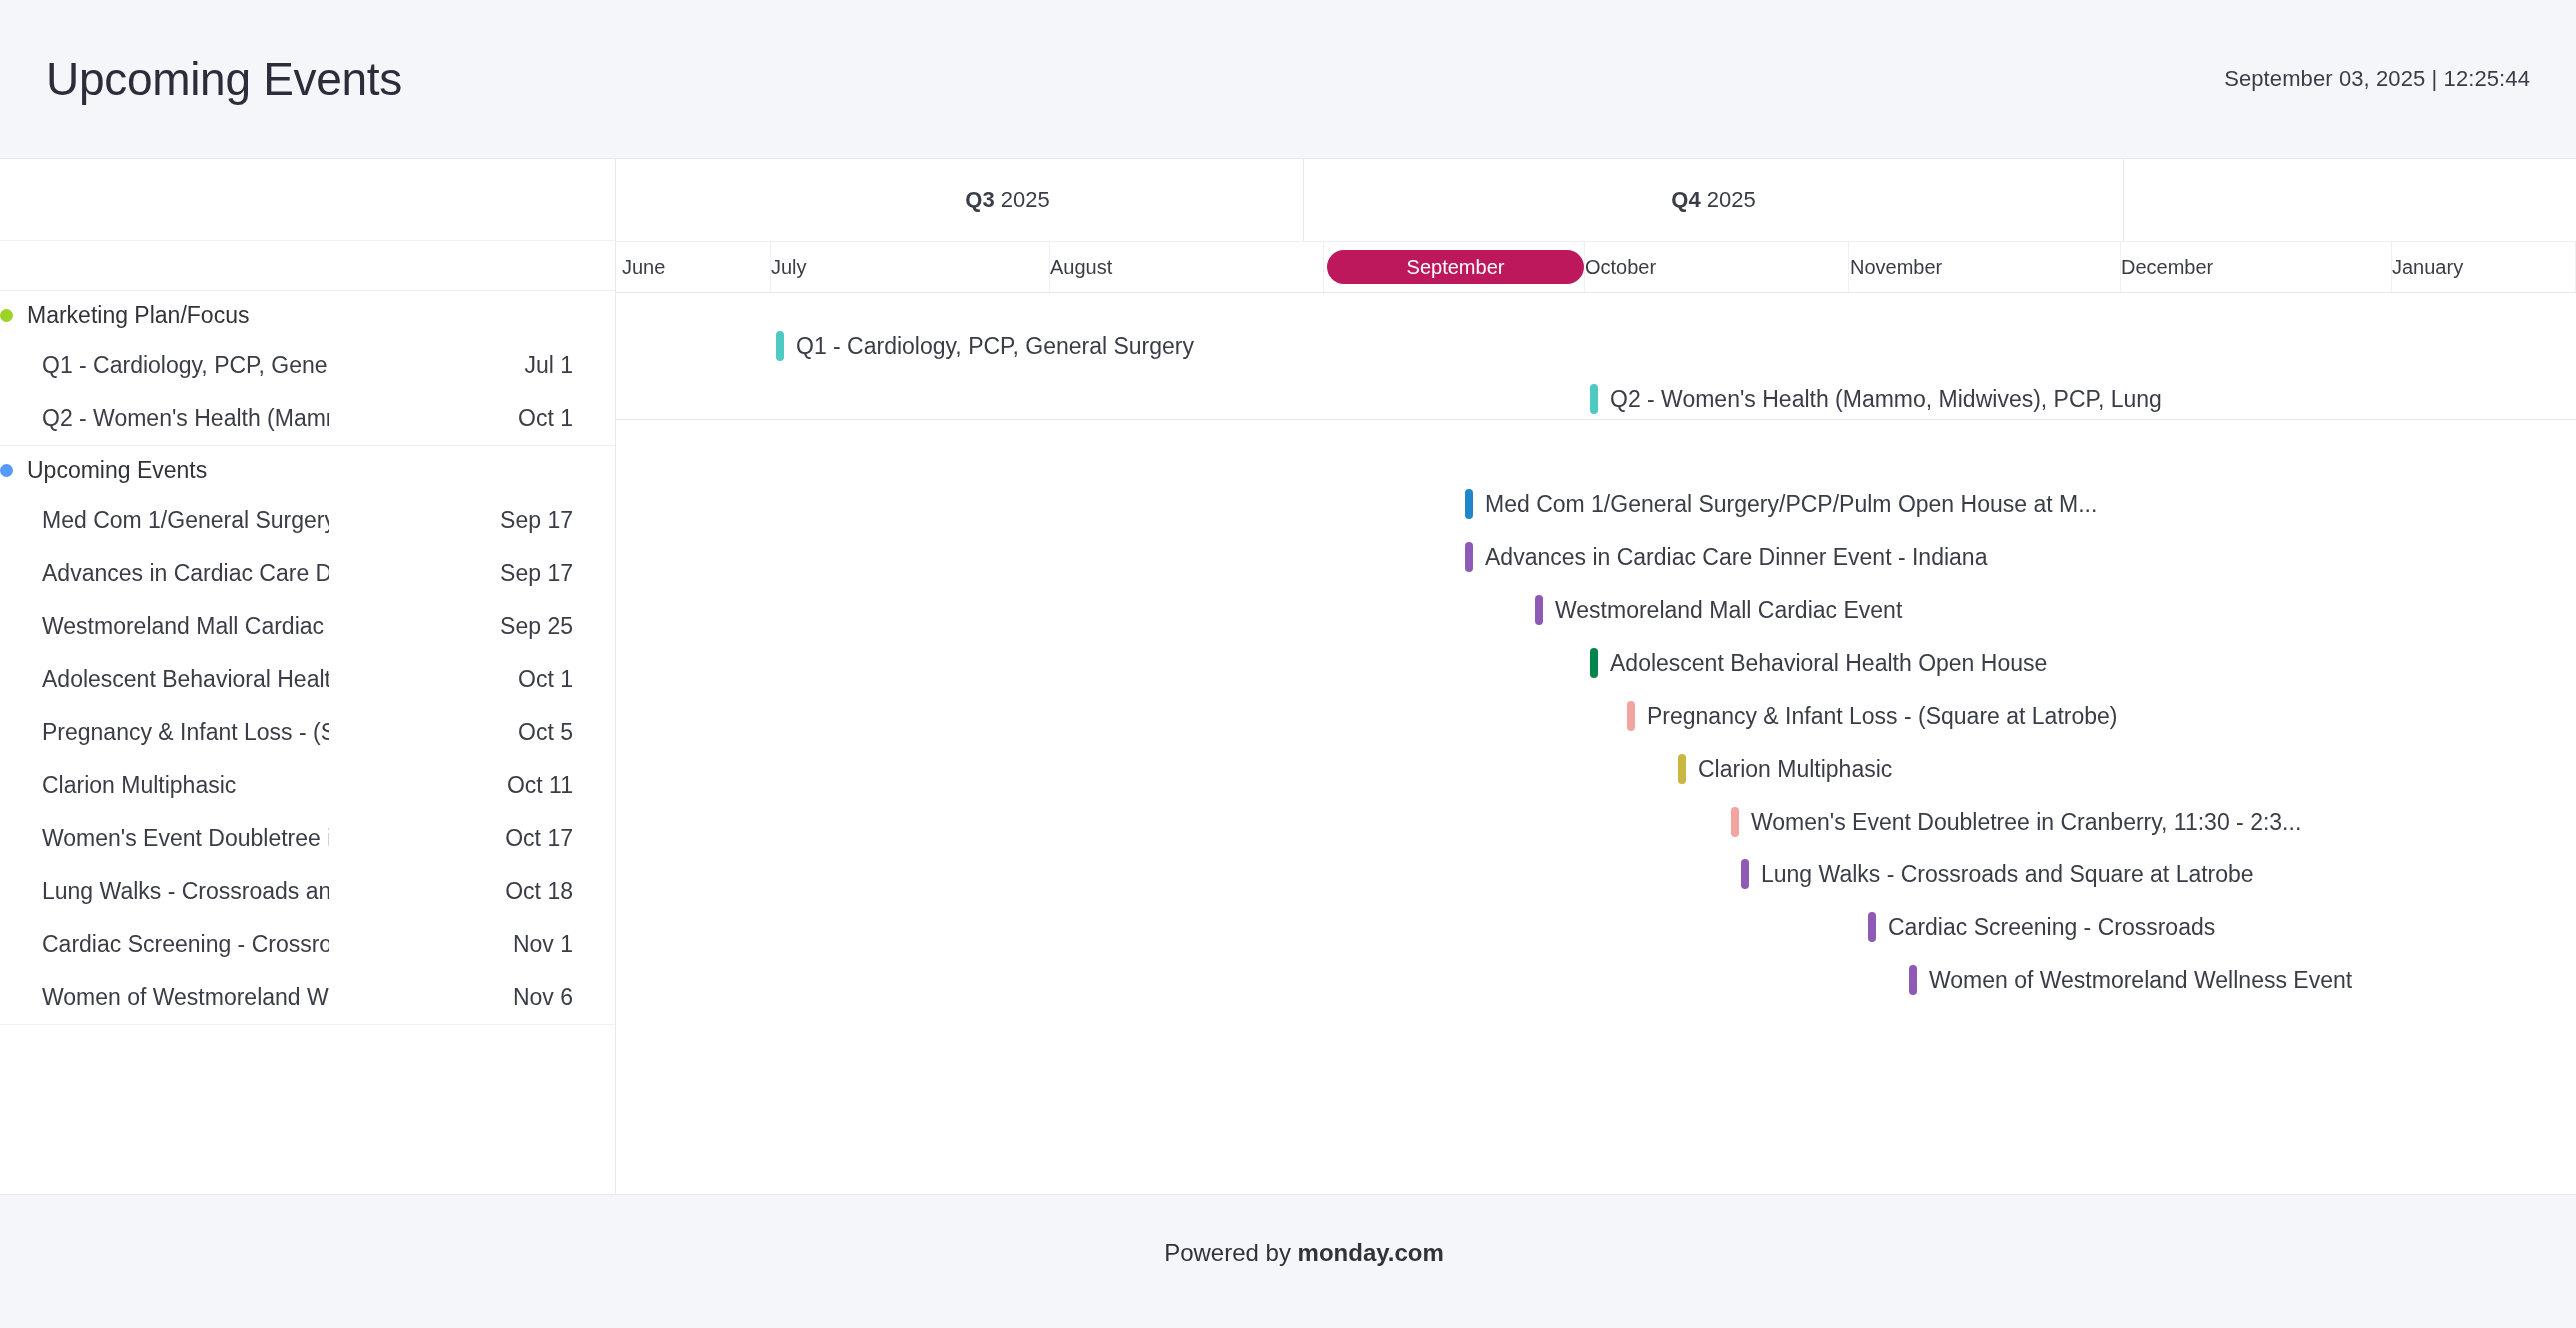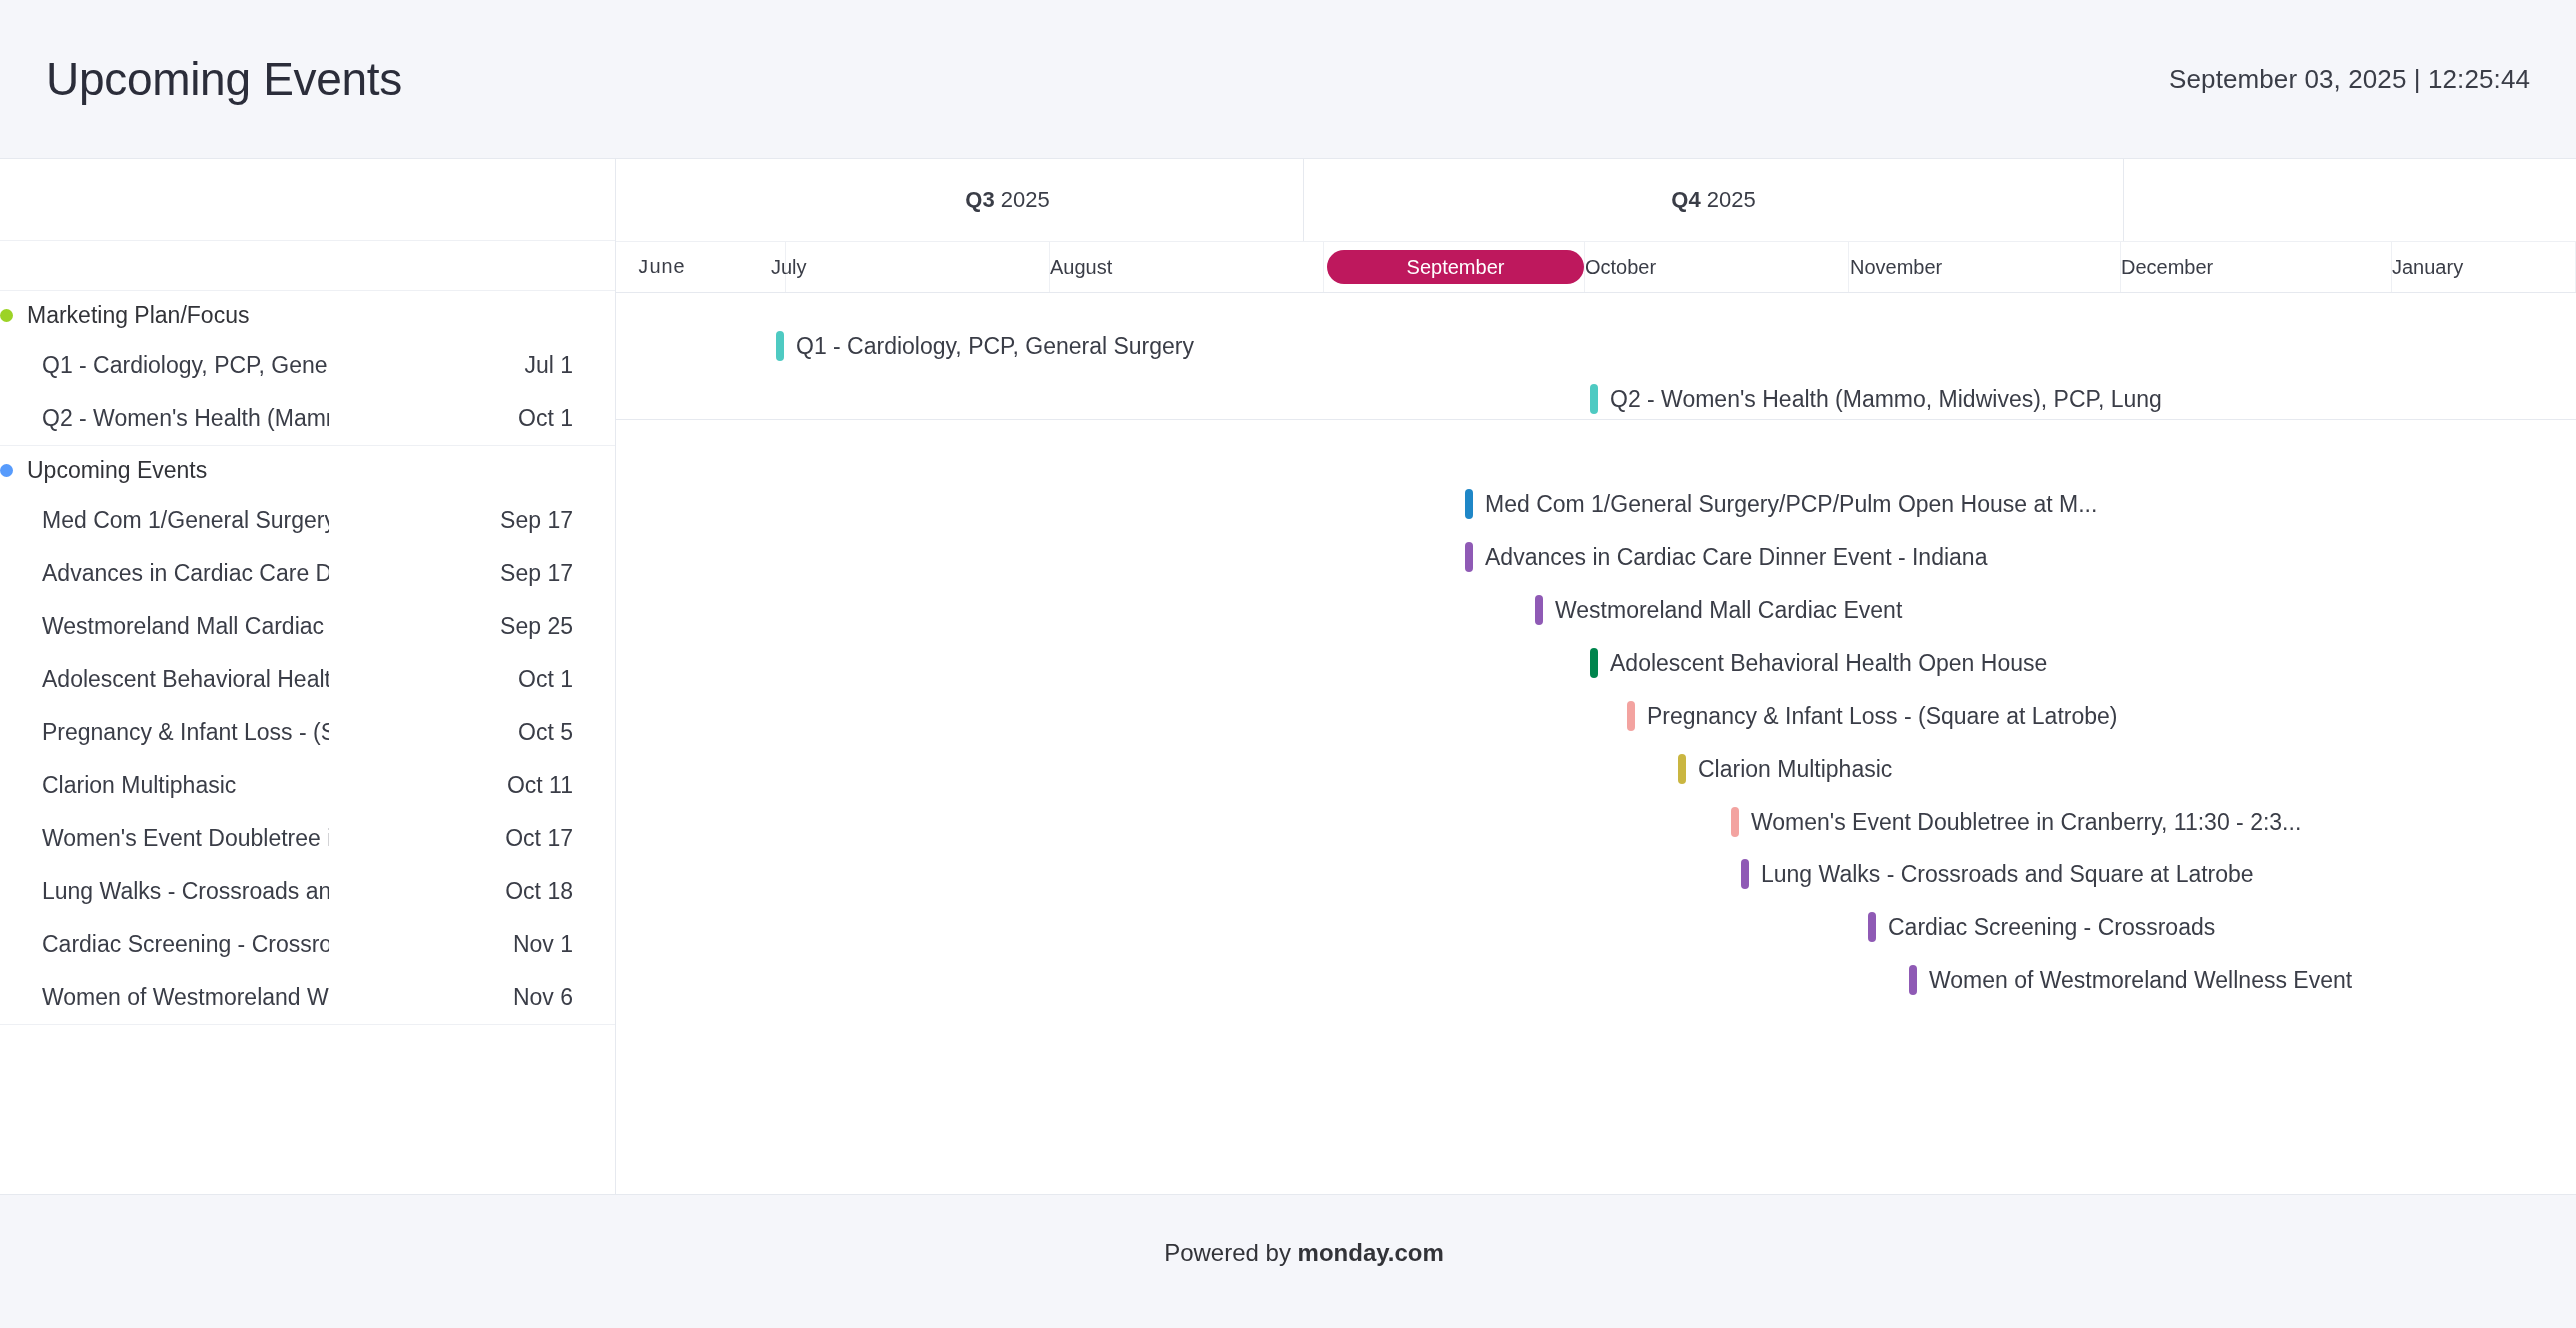--- a/index.html
+++ b/index.html
@@ -30,21 +30,21 @@
     background: #f5f6fa;
   }
   .page-title {
     font-size: 46px;
     font-weight: 400;
     color: #2b2d3a;
     letter-spacing: -0.3px;
     line-height: 1;
   }
   .page-timestamp {
-    font-size: 26px;
+    font-size: 22px;
     font-weight: 400;
     color: #3a3d47;
     letter-spacing: 0.1px;
   }
 
   
   .board-card {
     position: absolute;
     top: 158px;
     left: 0;
@@ -307,21 +307,21 @@
         <div class="quarter-cell" style="left: 96px; width: 592px;">
           <b>Q3</b>
           <span>2025</span>
         </div>
         <div class="quarter-cell" style="left: 688px; width: 820px;">
           <b>Q4</b>
           <span>2025</span>
         </div>
       </div>
     <div class="month-row" id="month-row">
-        <div class="month-cell leftal" style="left: 15px; width: 155px; font-family: Liberation Mono, monospace;">
+        <div class="month-cell leftal" style="left: 0px; width: 155px;">
           <span>June</span>
         </div>
         <div class="month-cell center" style="left: 155px; width: 279px;">
           <span>July</span>
         </div>
         <div class="month-cell center" style="left: 434px; width: 274px;">
           <span>August</span>
         </div>
         <div class="month-cell center" style="left: 708px; width: 261px;"></div>
         <div class="month-cell center" style="left: 969px; width: 264px;">

